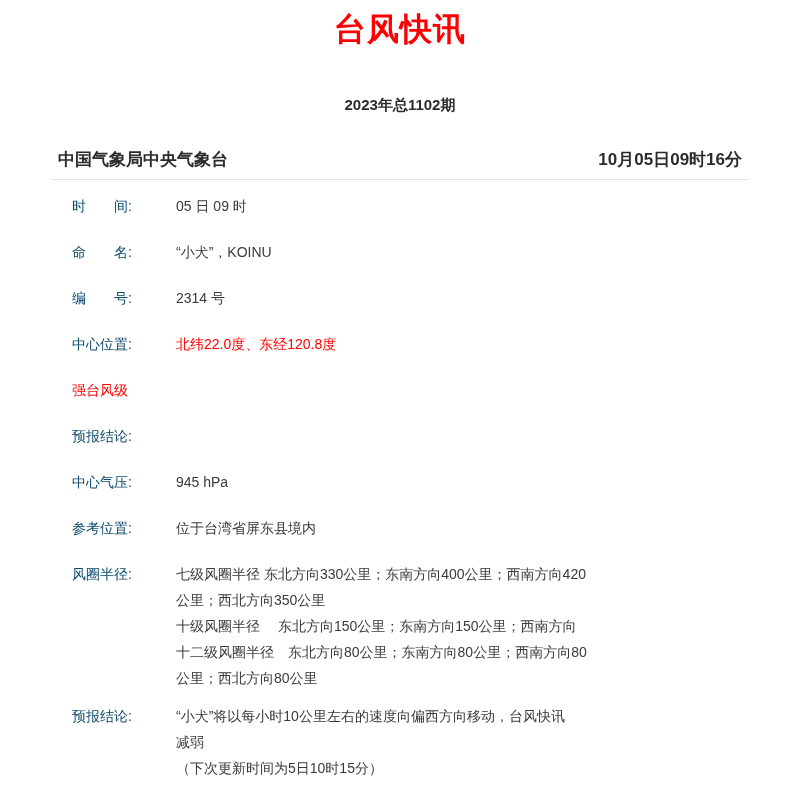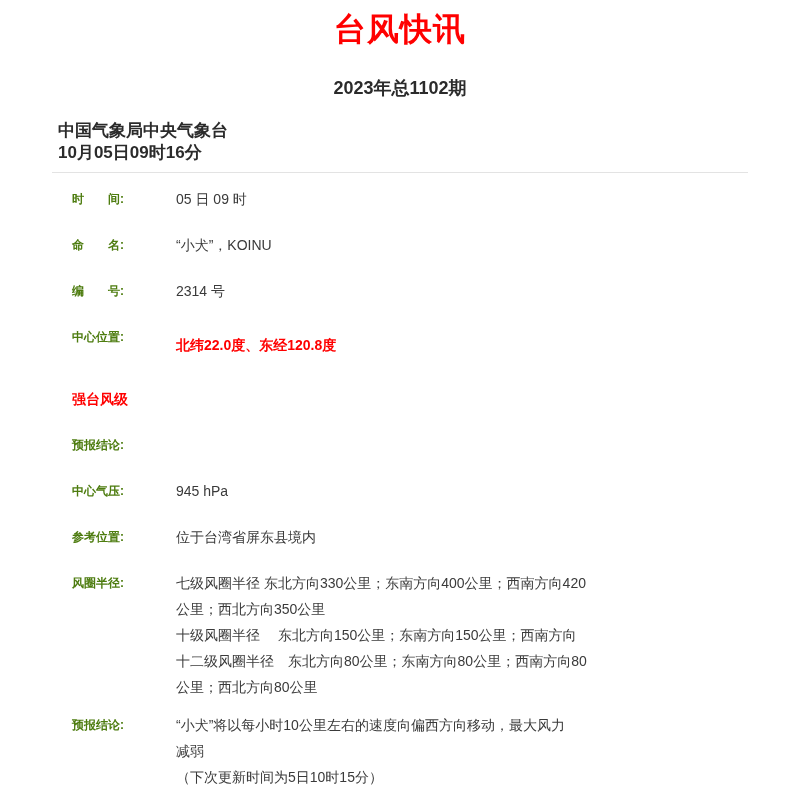--- a/index.html
+++ b/index.html
@@ -12,39 +12,39 @@
     width:800px;height:800px;overflow:hidden;
     font-family:"Liberation Sans","DejaVu Sans",sans-serif;
     color:var(--text);
   }
   .container{width:696px;margin:0 auto;padding-top:6px;}
   .title{
     margin:0;text-align:center;color:var(--red);
     font-size:32px;line-height:46px;font-weight:bold;letter-spacing:1px;
   }
   .issue{
-    text-align:center;font-size:18px;font-weight:bold;
-    margin-top:24px;line-height:24px;color:#2b2b2b;
+    text-align:center;font-size:15px;font-weight:bold;
+    margin-top:41px;line-height:24px;color:#2b2b2b;
   }
   .meta{
     display:flex;justify-content:space-between;align-items:baseline;
-    margin-top:20px;padding:0 6px;
-    font-size:17px;font-weight:bold;line-height:22px;color:#2b2b2b;flex-direction:column;
+    margin-top:32px;padding:0 6px;
+    font-size:17px;font-weight:bold;line-height:22px;color:#2b2b2b;
   }
   .header-divider{border:none;border-top:1px solid var(--divider);margin:8px 0 0 0;}
   .fields{padding:13px 0 0 20px;}
   .row{display:flex;margin-bottom:20px;}
   .row.tight{margin-bottom:12px;}
   .label{
     flex:0 0 104px;width:104px;
-    font-size:12px;font-weight:bold;line-height:26px;color:#4d7c0f;
+    font-size:14px;font-weight:normal;line-height:26px;color:#0c4a6e;
     white-space:pre;
   }
   .value{flex:1;font-size:14px;line-height:26px;color:#3a3a3a;}
-  .value.red{color:var(--red);font-weight:bold;margin-top:8px;}
+  .value.red{color:var(--red);font-weight:normal;}
   .vline{white-space:pre-wrap;}
 </style>
 </head>
 <body>
 
 <div class="container">
   <h1 class="title">台风快讯</h1>
   <div class="issue">2023年总1102期</div>
   <div class="meta">
     <span>中国气象局中央气象台</span>
@@ -102,19 +102,19 @@
           <div class="vline">七级风圈半径 东北方向330公里；东南方向400公里；西南方向420</div>
           <div class="vline">公里；西北方向350公里</div>
           <div class="vline">十级风圈半径　 东北方向150公里；东南方向150公里；西南方向</div>
           <div class="vline">十二级风圈半径　东北方向80公里；东南方向80公里；西南方向80</div>
           <div class="vline">公里；西北方向80公里</div>
         </div>
   </div>
       <div class="row">
     <div class="label">预报结论:</div>
     <div class="value">
-          <div class="vline">“小犬”将以每小时10公里左右的速度向偏西方向移动，最大风力</div>
+          <div class="vline">“小犬”将以每小时10公里左右的速度向偏西方向移动，台风快讯</div>
           <div class="vline">减弱</div>
           <div class="vline">（下次更新时间为5日10时15分）</div>
         </div>
   </div>
     </div>
 </div>
 
 </body></html>

